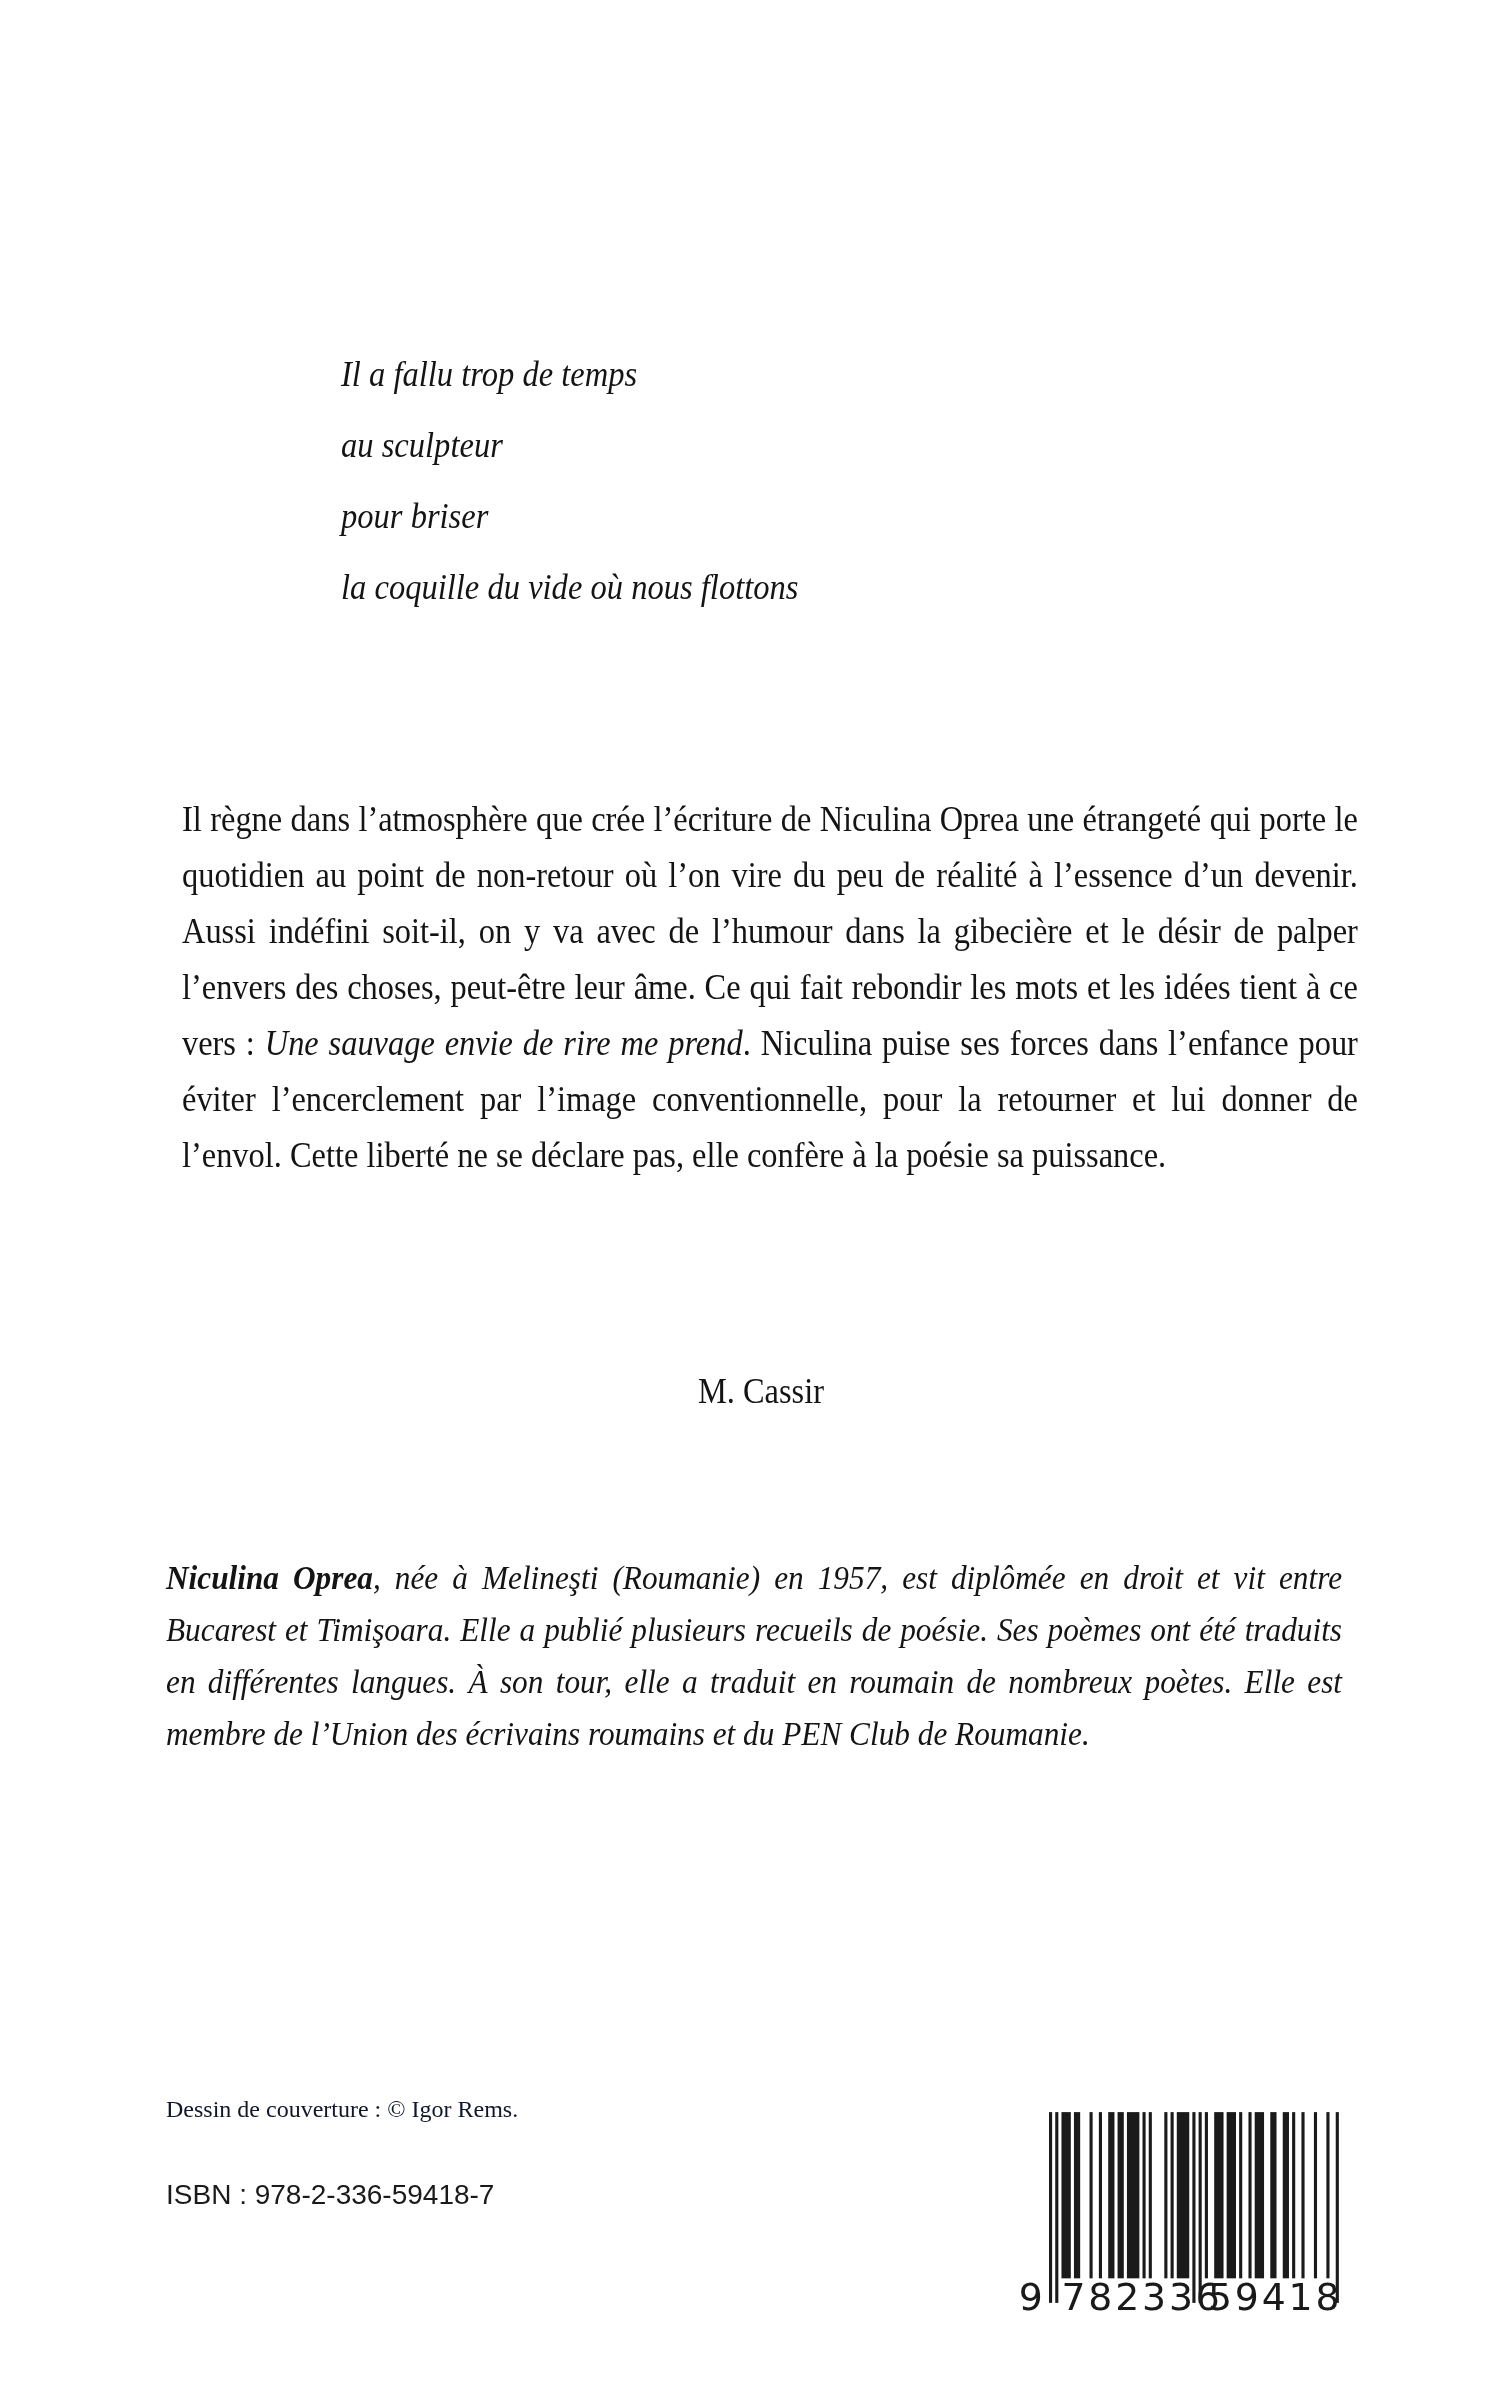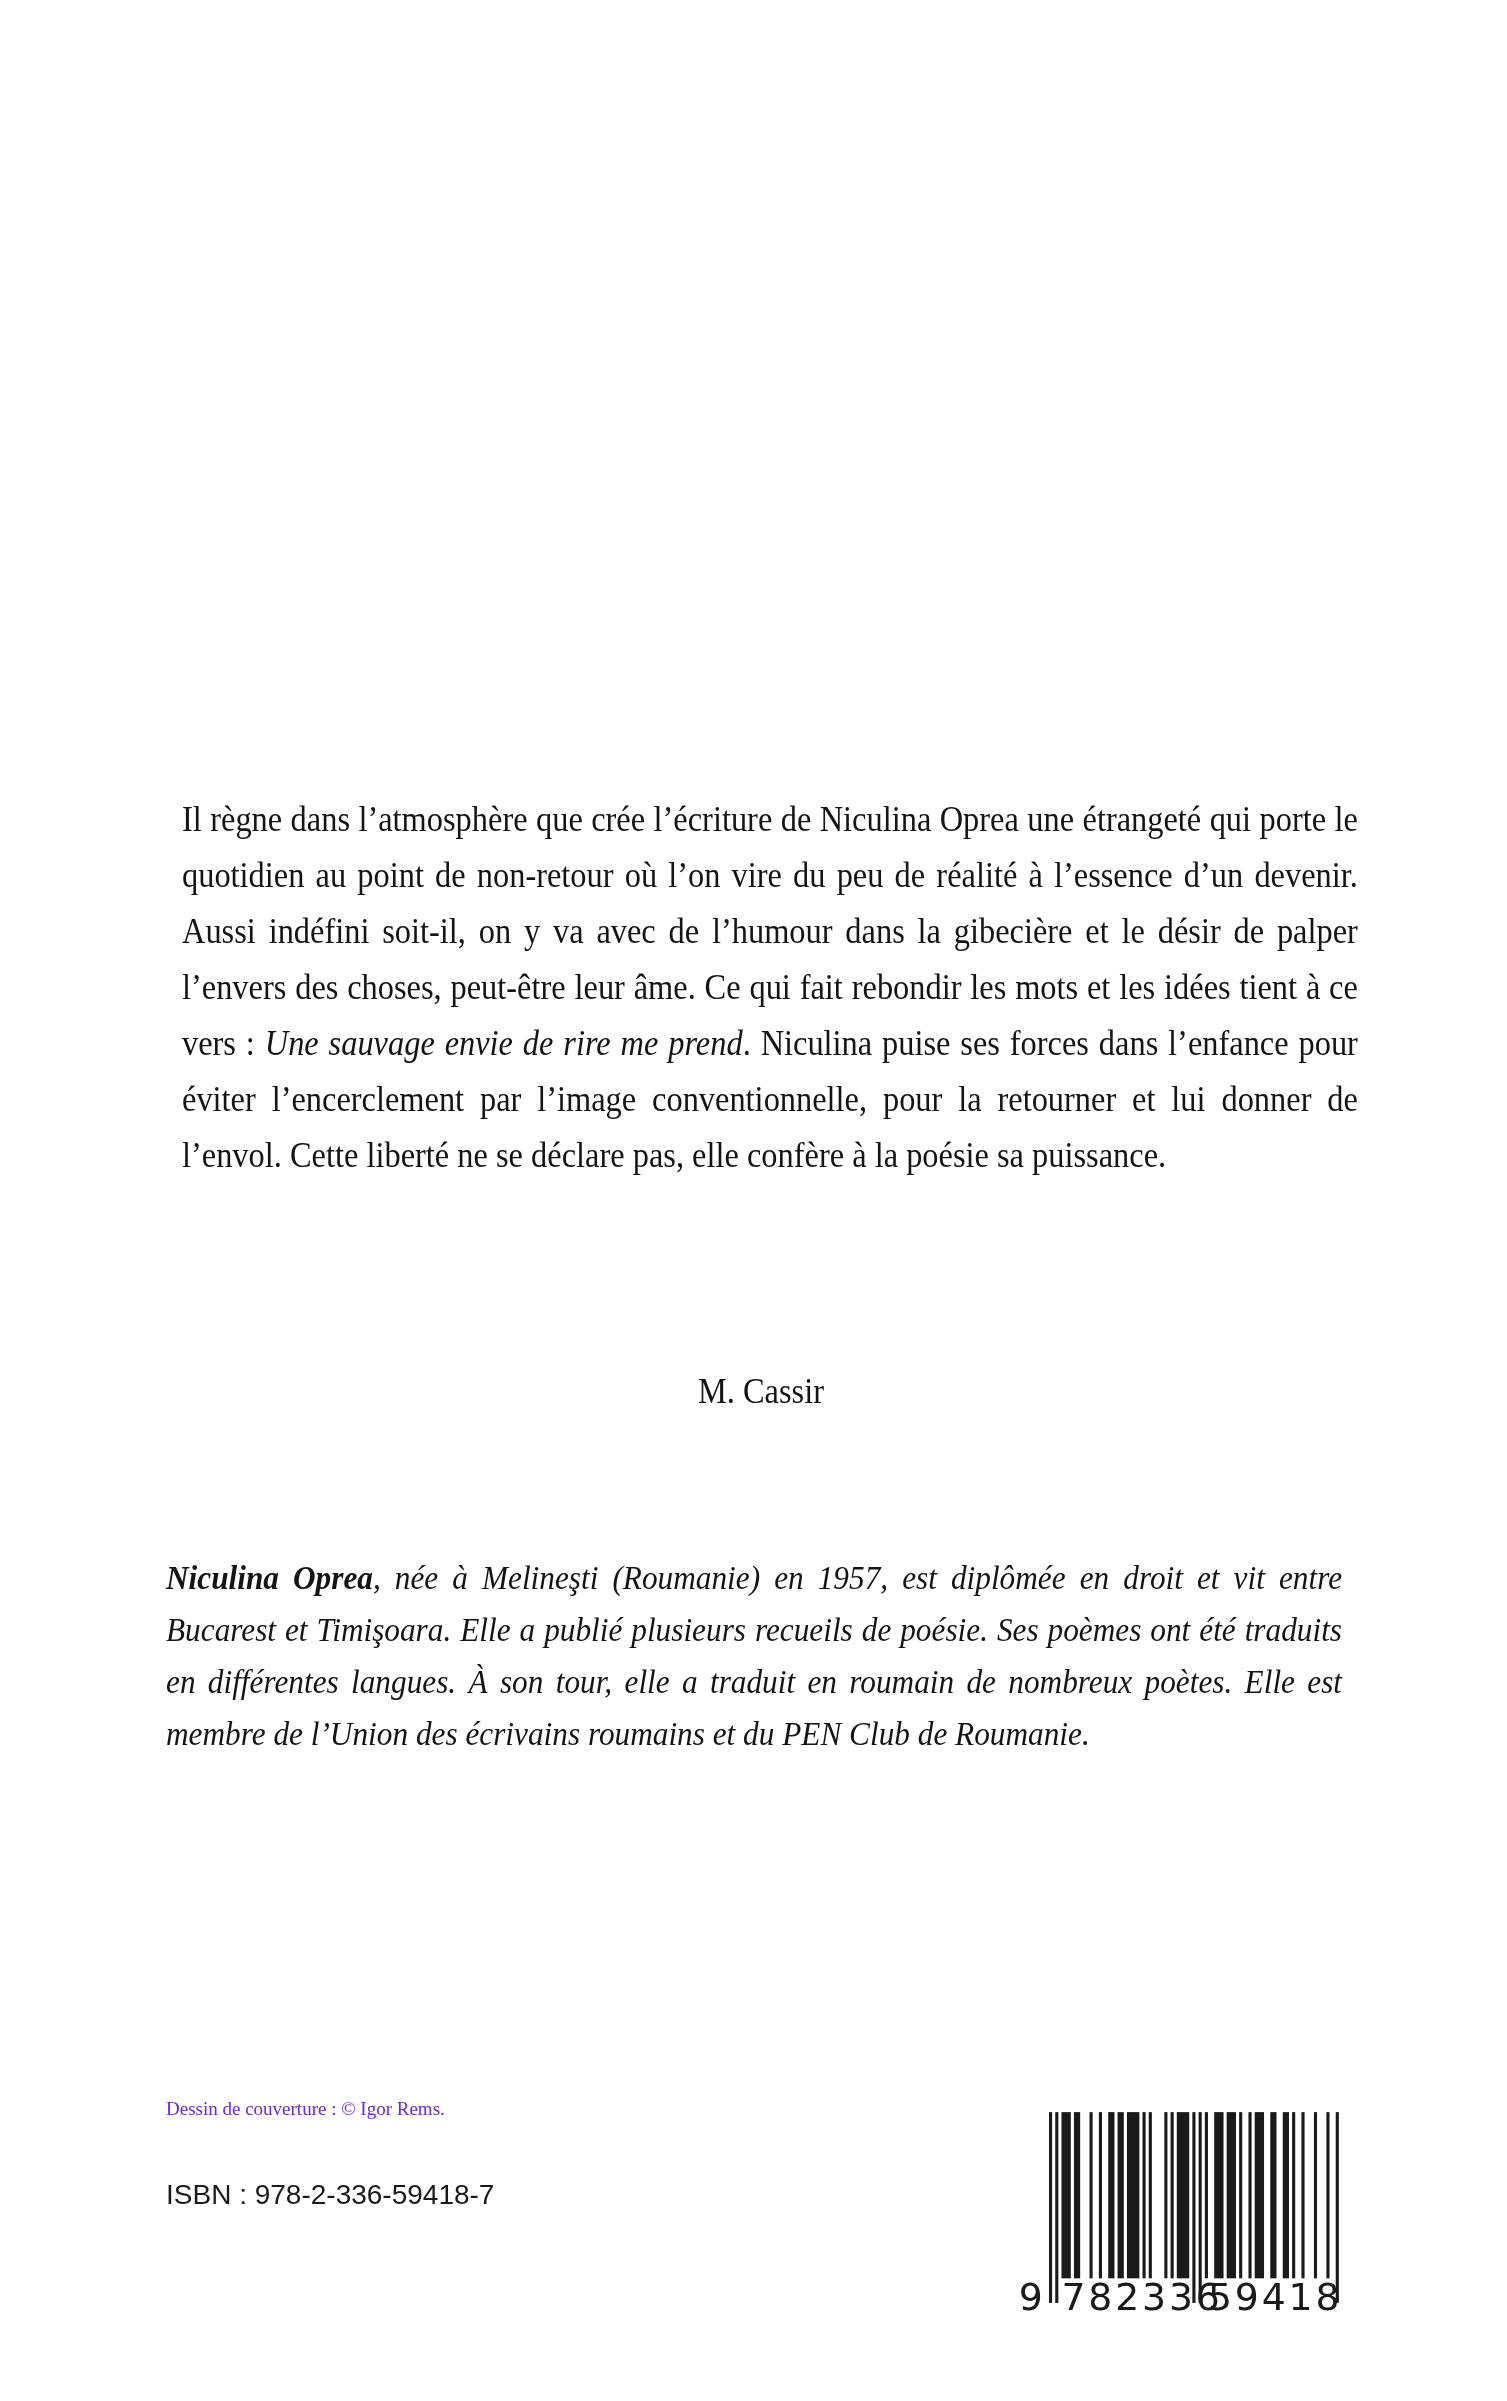--- a/index.html
+++ b/index.html
@@ -124,23 +124,23 @@
 
   
   .footer {
     position: absolute;
     left: 166px;
     top: 2093px;
     width: 757px;
   }
   .credit-line {
     font-family: "Liberation Serif", "DejaVu Serif", serif;
-    font-size: 19px;
+    font-size: 24px;
     line-height: 32px;
-    color: #6d28d9;
+    color: #0f172a;
     white-space: nowrap;
   }
   .isbn-line {
     margin-top: 53px;
     font-family: Liberation Sans, sans-serif;
     font-size: 28px;
     line-height: 34px;
     color: #1a1a1a;
     white-space: nowrap;
   }
@@ -166,20 +166,26 @@
     width: 331px;
     height: 238px;
   }
 </style>
 </head>
 <body>
 
 <div class="page">
 
 
+  <div class="poem">
+    <div class="poem-line">Il a fallu trop de temps</div>
+    <div class="poem-line">au sculpteur</div>
+    <div class="poem-line">pour briser</div>
+    <div class="poem-line">la coquille du vide où nous flottons</div>
+  </div>
 
   <div class="critique">
     <p><span>Il règne dans l’atmosphère que crée l’écriture de Niculina Oprea une étrangeté qui porte le quotidien au point de non-retour où l’on vire du peu de réalité à l’essence d’un devenir. Aussi indéfini soit-il, on y va avec de l’humour dans la gibecière et le désir de palper l’envers des choses, peut-être leur âme. Ce qui fait rebondir les mots et les idées tient à ce vers : </span><em>Une sauvage envie de rire me prend</em><span>. Niculina puise ses forces dans l’enfance pour éviter l’encerclement par l’image conventionnelle, pour la retourner et lui donner de l’envol. Cette liberté ne se déclare pas, elle confère à la poésie sa puissance.</span></p>
   </div>
   <div class="attribution">
     <span>M. Cassir</span>
   </div>
 
   <div class="bio">
     <p><span class="author-name">Niculina Oprea</span><span>, née à Melineşti  (Roumanie) en 1957, est diplômée en droit et vit entre Bucarest et Timişoara. Elle a publié plusieurs recueils de poésie. Ses poèmes ont été traduits en différentes langues. À son tour, elle a traduit en roumain de nombreux poètes. Elle est membre de l’Union des écrivains roumains et du PEN Club de Roumanie.</span></p>

